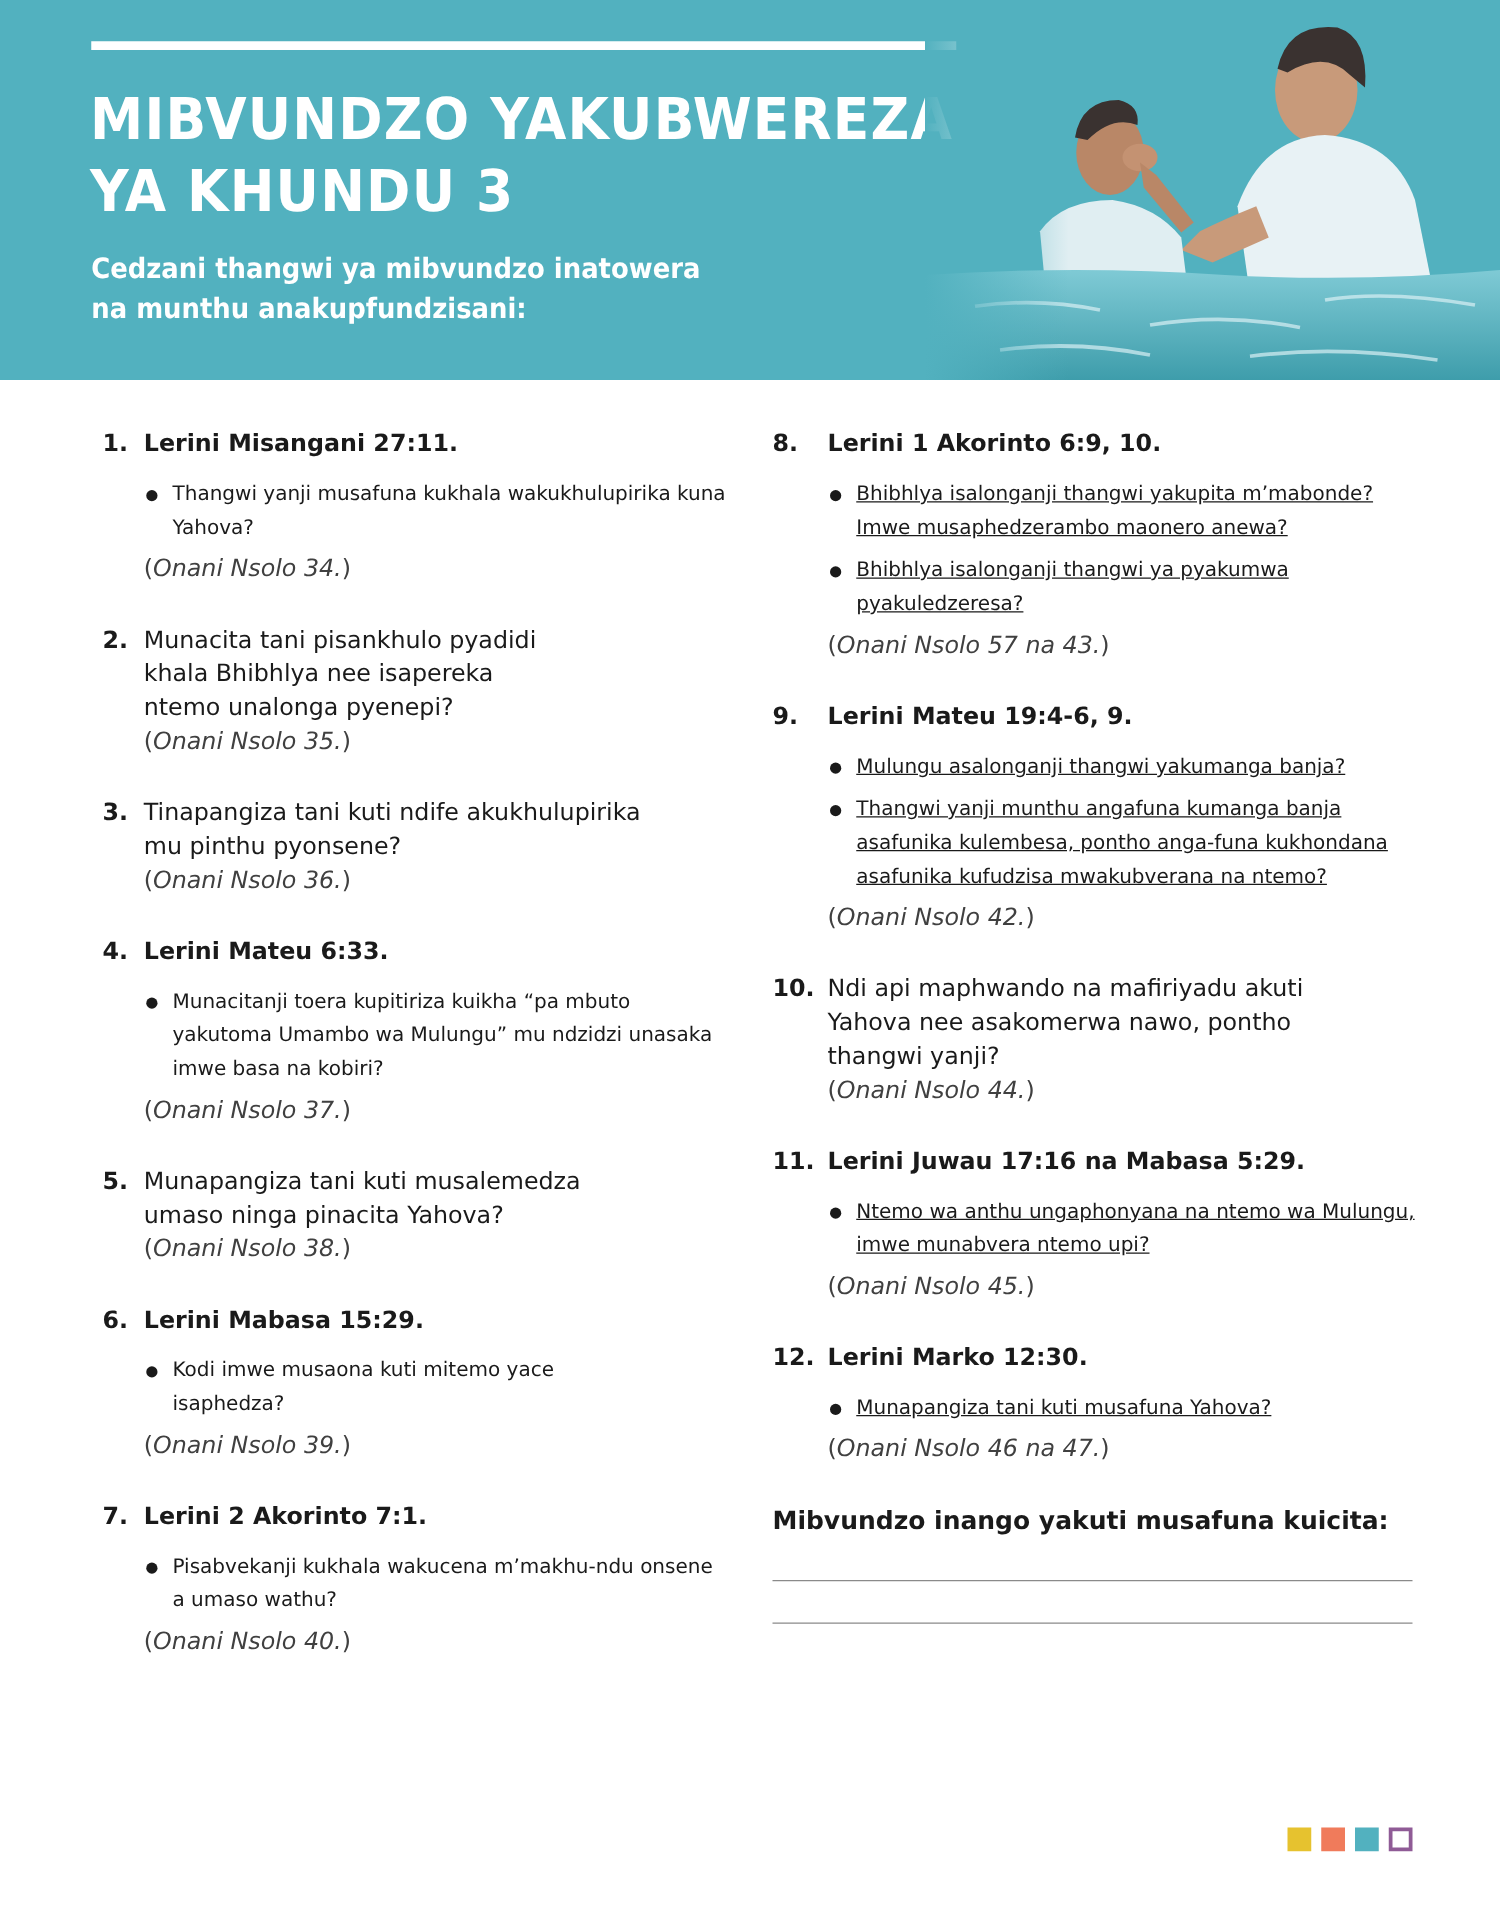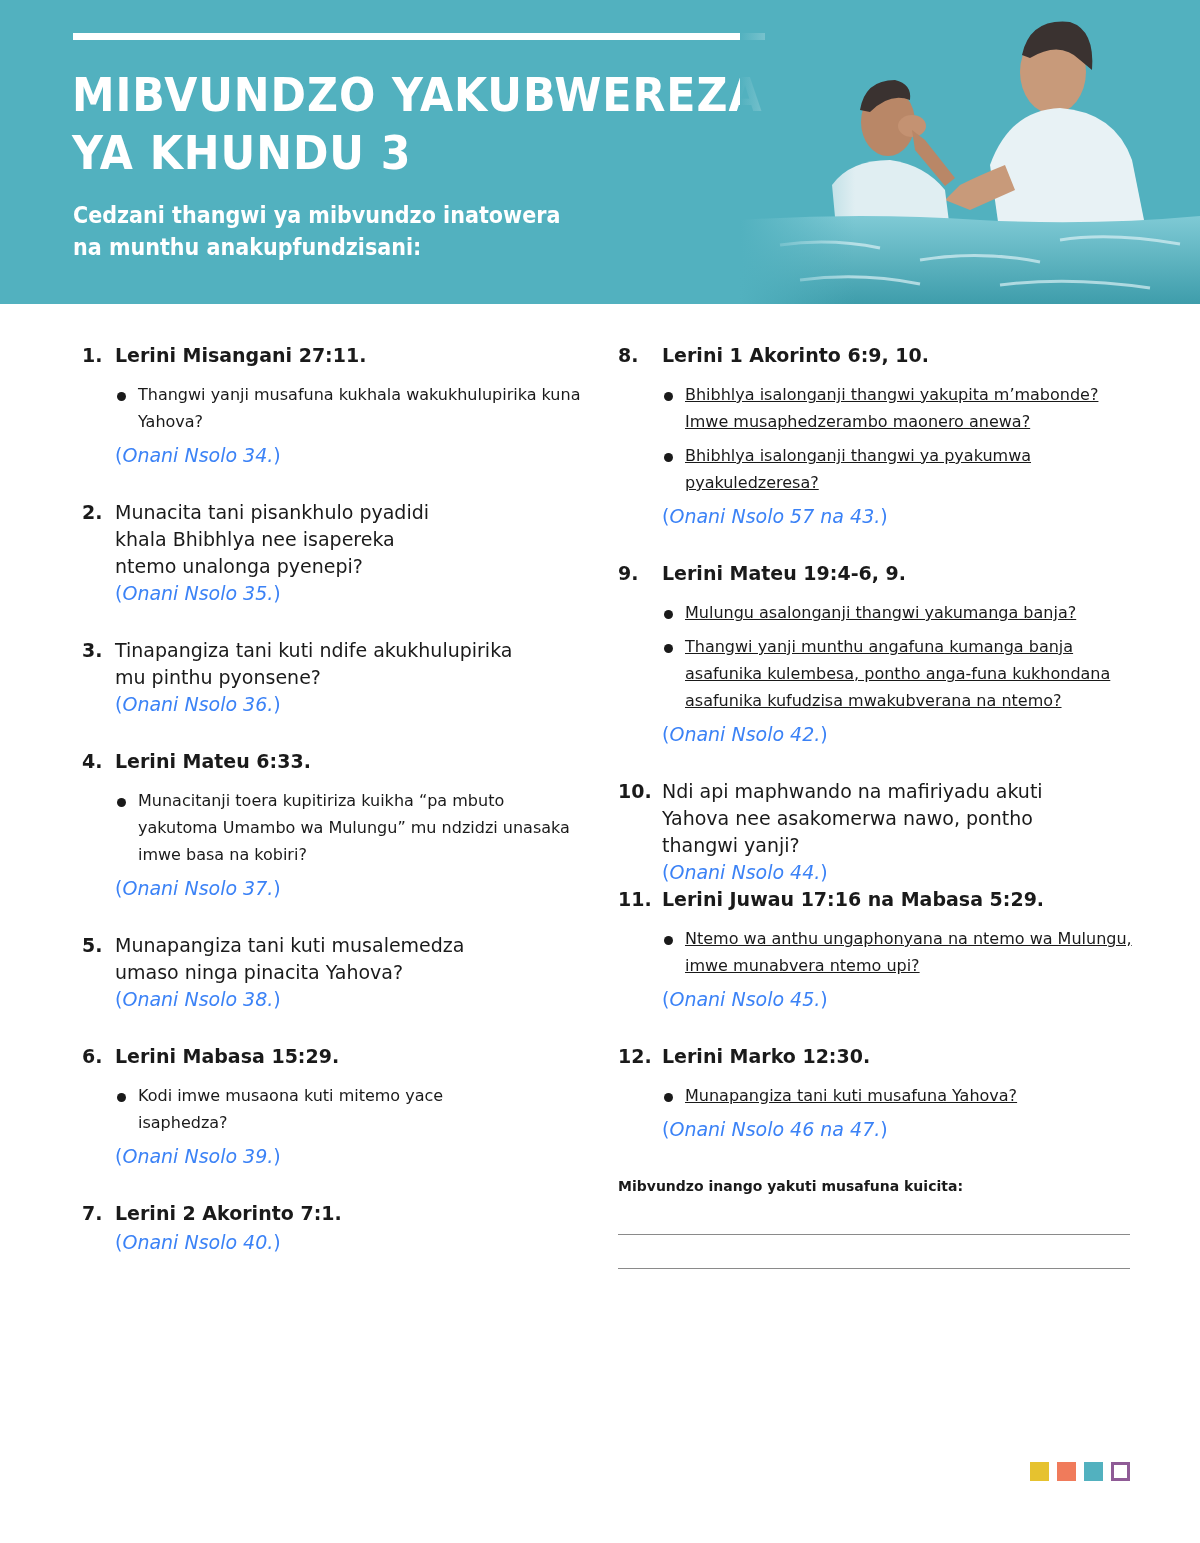--- a/index.html
+++ b/index.html
@@ -46,29 +46,29 @@
   .col-left .bullets { padding-left: 33px; }
   .col-right .bullets { padding-left: 44px; text-decoration: underline; }
   .bullets li {
     position: relative; padding-left: 23px; font-size: 16px; line-height: 27px; margin-bottom: 7px;
   }
   .bullets li::before {
     content: ""; position: absolute; left: 2px; top: 11px; width: 9px; height: 9px;
     border-radius: 50%; background: #1a1a1a;
   }
   .ref {
-    font-size: 19px; line-height: 27px; color: #3b82f6; font-style: italic;
+    font-size: 19px; line-height: 27px; color: #404040; font-style: italic;
   }
   .col-left .ref { padding-left: 33px; }
   .col-right .ref { padding-left: 44px; }
   .ref .paren { font-style: normal; }
   .ref.after-bullets { margin-top: 2px; }
 
   .other-label {
-    font-weight: bold; font-size: 14px; line-height: 27px; margin-top: 30px;
+    font-weight: bold; font-size: 20px; line-height: 27px; margin-top: 30px;
   }
   .write-line { height: 0; border-top: 1.5px solid #8a8a8a; margin-top: 0; }
 
   .legend { position: absolute; left: 1030px; top: 1462px; display: flex; gap: 8px; }
   .sq { width: 19px; height: 19px; box-sizing: border-box; }
 </style>
 </head>
 <body>
 
 <div class="header">
@@ -169,20 +169,23 @@
       <li style="max-width:340px">Kodi imwe musaona kuti mitemo yace isaphedza?</li>
     </ul>
     <div class="ref after-bullets"><span class="paren">(</span><span>Onani Nsolo 39.</span><span class="paren">)</span></div>
   </div>
 
   <div class="item" style="margin-top:30px">
     <div class="q-head">
         <span class="q-num">7.</span>
         <span class="q-text bold">Lerini 2 Akorinto 7:1.</span>
       </div>
+    <ul class="bullets">
+        <li>Pisabvekanji kukhala wakucena m’makhu-ndu onsene a umaso wathu?</li>
+      </ul>
     <div class="ref after-bullets"><span class="paren">(</span><span>Onani Nsolo 40.</span><span class="paren">)</span></div>
   </div>
 </div>
 
 <div class="col col-right">
   <div class="item">
     <div class="q-head">
         <span class="q-num">8.</span>
         <span class="q-text bold">Lerini 1 Akorinto 6:9, 10.</span>
       </div>
@@ -206,21 +209,21 @@
   </div>
 
   <div class="item" style="margin-top:30px">
     <div class="q-head">
         <span class="q-num">10.</span>
         <span class="q-text" style="max-width:420px">Ndi api maphwando na mafiriyadu akuti Yahova nee asakomerwa nawo, pontho thangwi yanji?</span>
       </div>
     <div class="ref"><span class="paren">(</span><span>Onani Nsolo 44.</span><span class="paren">)</span></div>
   </div>
 
-  <div class="item" style="">
+  <div class="item" style="margin-top:30px">
     <div class="q-head">
         <span class="q-num">11.</span>
         <span class="q-text bold">Lerini Juwau 17:16 na Mabasa 5:29.</span>
       </div>
     <ul class="bullets">
       <li>Ntemo wa anthu ungaphonyana na ntemo wa Mulungu, imwe munabvera ntemo upi?</li>
     </ul>
     <div class="ref after-bullets"><span class="paren">(</span><span>Onani Nsolo 45.</span><span class="paren">)</span></div>
   </div>
 

